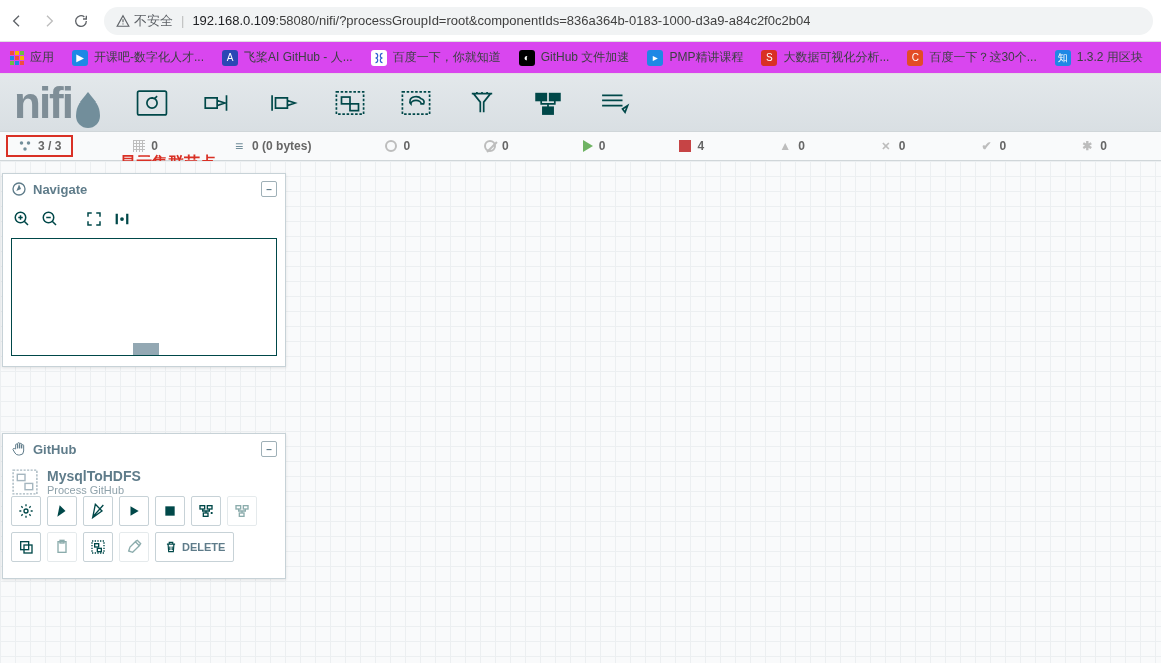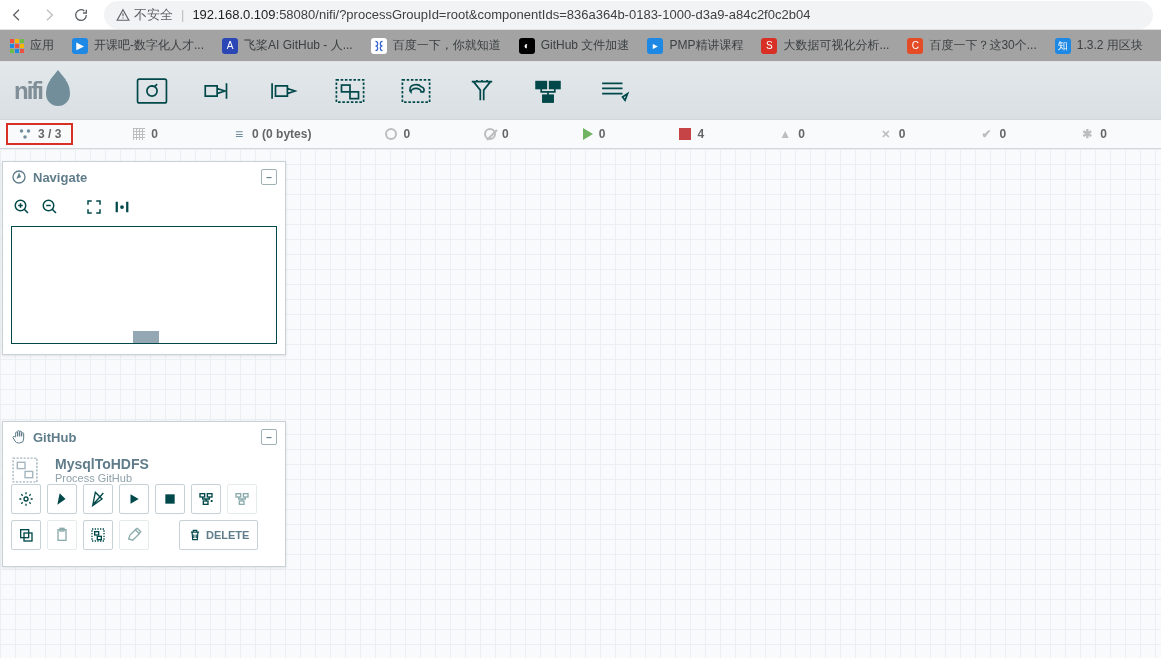--- a/index.html
+++ b/index.html
@@ -1,40 +1,40 @@
 <!DOCTYPE html>
 <html><head>
 <meta charset="utf-8">
 <style>
   * { box-sizing: border-box; margin: 0; padding: 0; font-family: Arial, "Microsoft YaHei", sans-serif; }
   body { width: 1161px; height: 663px; overflow: hidden; background: #fff; }
 
   
-  .browser-bar { height: 30px; display: flex; align-items: center; padding: 0 8px; gap: 14px; background: #fff; border-bottom: 1px solid #e0e0e0; }
+  .browser-bar { height: 42px; display: flex; align-items: center; padding: 0 8px; gap: 14px; background: #fff; border-bottom: 1px solid #e0e0e0; }
   .nav-arrow, .reload { width: 18px; height: 18px; display:flex; align-items:center; justify-content:center; color:#5f6368; cursor:pointer; }
   .nav-arrow.disabled { color:#bdbdbd; }
   .addr-wrap { flex: 1; height: 28px; background:#f1f3f4; border-radius: 14px; display:flex; align-items:center; padding: 0 12px; gap:8px; font-size: 13px; color:#5f6368; }
   .addr-wrap .warn { display:flex; align-items:center; gap:4px; }
   .addr-wrap .sep { color:#bdbdbd; }
   .addr-wrap .url { color:#202124; white-space:nowrap; overflow:hidden; }
   .addr-wrap .url .host { color:#202124; }
   .addr-wrap .url .rest { color:#404040; }
 
-  .bookmarks { height: 32px; display:flex; align-items:center; padding: 0 10px; gap: 18px; background:#a3a3a3; border-bottom:1px solid #e0e0e0; font-size:12px; color:#3c4043; }
+  .bookmarks { height: 32px; display:flex; align-items:center; padding: 0 10px; gap: 18px; background:#d946ef; border-bottom:1px solid #e0e0e0; font-size:12px; color:#3c4043; }
   .bm { display:flex; align-items:center; gap:6px; cursor:pointer; white-space:nowrap; }
   .bm .ico { width:16px; height:16px; border-radius:3px; display:flex; align-items:center; justify-content:center; font-size:10px; color:#fff; }
   .apps-ico { display:grid; grid-template-columns:repeat(3,4px); grid-template-rows:repeat(3,4px); gap:1px; }
   .apps-ico span { width:4px; height:4px; background:#f04e3e; }
   .apps-ico span:nth-child(2){background:#f7b500;} .apps-ico span:nth-child(3){background:#6ebd45;}
   .apps-ico span:nth-child(4){background:#1e88e5;} .apps-ico span:nth-child(5){background:#f04e3e;} .apps-ico span:nth-child(6){background:#f7b500;}
   .apps-ico span:nth-child(7){background:#6ebd45;} .apps-ico span:nth-child(8){background:#1e88e5;} .apps-ico span:nth-child(9){background:#f04e3e;}
 
   
   .nifi-header { height: 57px; background: linear-gradient(#e3e8eb,#d9dfe3); display:flex; align-items:center; }
-  .nifi-logo { width: 110px; display:flex; align-items:center; padding-left:14px; font-size:24px; font-weight:bold; color:#7f8e97; letter-spacing:-2px; }
+  .nifi-logo { width: 110px; display:flex; align-items:flex-end; padding-left:14px; font-size:44px; font-weight:bold; color:#7f8e97; letter-spacing:-2px; }
   .nifi-logo .drop { width:24px; height:30px; background:#728e9b; border-radius: 50% 50% 50% 50% / 60% 60% 40% 40%; transform: rotate(0deg); margin-left:4px; position:relative; }
   .nifi-logo .drop::before { content:""; position:absolute; top:-6px; left:50%; transform:translateX(-50%); width:0; height:0; border-left:8px solid transparent; border-right:8px solid transparent; border-bottom:10px solid #728e9b;}
   .toolbar { display:flex; gap: 22px; padding-left: 20px; }
   .tool { width:44px; height:40px; display:flex; align-items:center; justify-content:center; color:#004849; cursor:grab; }
   .tool svg { stroke:#004849; fill:none; stroke-width:2; }
 
   
   .status-bar { height: 30px; background:#f9fafb; border-top:1px solid #d0d6d9; border-bottom:1px solid #d0d6d9; display:flex; align-items:center; font-size:12px; color:#666; font-weight:bold; }
   .status-item { display:flex; align-items:center; gap:6px; padding: 0 14px; }
   .status-item .ic { width:14px; height:14px; display:flex; align-items:center; justify-content:center; }
@@ -67,32 +67,32 @@
   .nav-panel { top: 12px; }
   .nav-tools { display:flex; gap:6px; padding: 4px 8px 8px; }
   .nav-btn { width:22px;height:22px;display:flex;align-items:center;justify-content:center;color:#004849;cursor:pointer;}
   .nav-btn svg{stroke:#004849;fill:none;stroke-width:2;}
   .nav-sep{width:10px;}
   .birdseye { margin:0 8px 10px; height:118px; border:1px solid #004849; position:relative; background:#fff;}
   .birdseye .pg-mini{position:absolute; left:46%; bottom:0; width:26px;height:12px;background:#93a8b3;}
 
   .op-panel { top: 272px; }
   .op-body { padding: 2px 8px 10px; }
-  .op-title-row{ display:flex; gap:16px; align-items:flex-start; padding-top:2px;}
+  .op-title-row{ display:flex; gap:8px; align-items:flex-start; padding-top:2px;}
   .op-title-row .pg-ico{ width:28px;height:28px; }
   .op-title-row .pg-ico svg{stroke:#a5b6bf;fill:none;stroke-width:2;}
   .op-name{ font-size:14px; color:#5f7c8a; font-weight:bold;}
   .op-type{ font-size:11px; color:#8fa2ab;}
   .op-id{ font-size:11px; color:#8fa2ab; padding: 6px 0 8px;}
   .op-btn-row{ display:flex; gap:6px; margin-bottom:6px;}
   .op-btn{ width:30px;height:30px;border:1px solid #c7d2d7;border-radius:2px;display:flex;align-items:center;justify-content:center;cursor:pointer;background:#fff;}
   .op-btn svg{stroke:#004849;fill:#004849;stroke-width:0;}
   .op-btn.outline svg{fill:none;stroke-width:2;}
   .op-btn.disabled{ opacity:.45; cursor:default;}
-  .op-btn.wide{ width:auto; padding:9px 8px; gap:4px; font-size:11px; color:#5f7c8a; font-weight:bold;margin-left:24px;}
+  .op-btn.wide{ width:auto; padding:9px 8px; gap:4px; font-size:11px; color:#5f7c8a; font-weight:bold;}
 </style>
 </head>
 <body>
 
 <div class="browser-bar">
   <div class="nav-arrow">
     <svg width="16" height="16" viewBox="0 0 24 24">
         <path d="M15 4l-8 8 8 8" fill="none" stroke="#5f6368" stroke-width="2"></path>
       </svg>
   </div>

